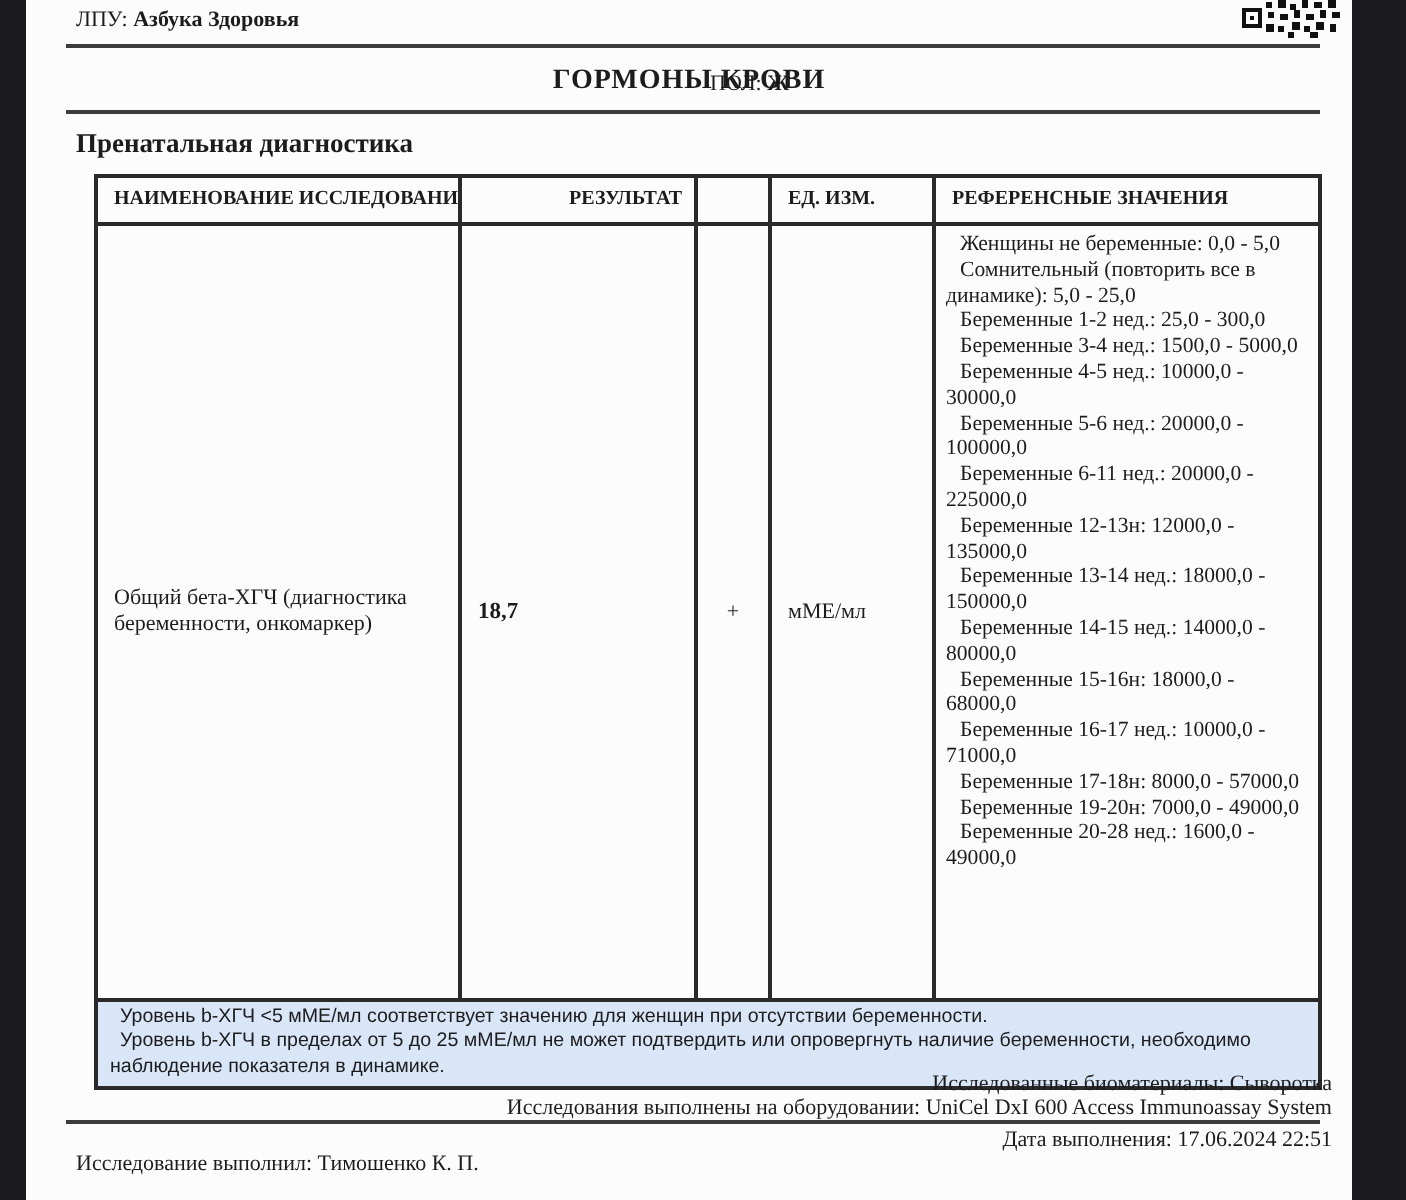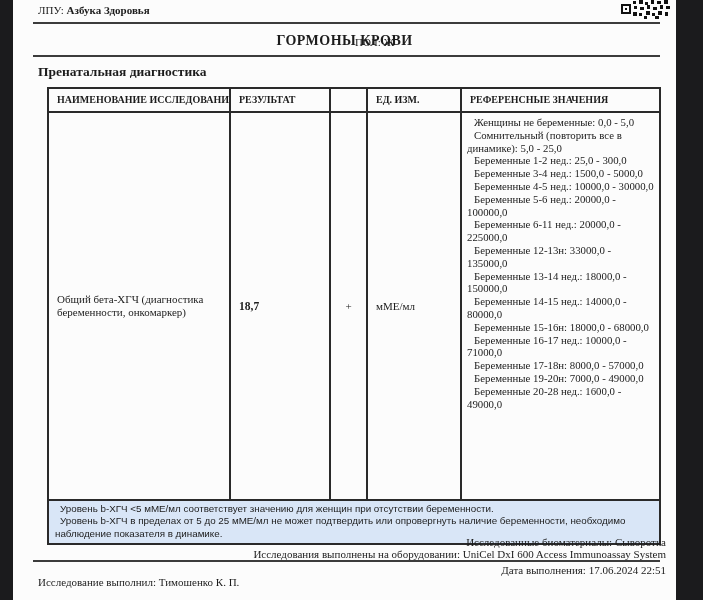--- a/index.html
+++ b/index.html
@@ -30,21 +30,21 @@
   .doc-title { position:absolute; top:33px; left:0; width:100%; text-align:center;
     font-size:14px; font-weight:bold; letter-spacing:0.5px; }
 
   .section-title { position:absolute; top:64px; left:25px; font-size:13.5px; font-weight:bold; }
 
   .tbl { position:absolute; top:87px; left:34px; width:614px; border:2px solid #2a2a2a; background:#fcfcfc; }
   .tr { display:flex; }
   .thead { border-bottom:2px solid #2a2a2a; }
   .cell { border-right:2px solid #2a2a2a; overflow:hidden; }
   .cell:last-child { border-right:none; }
-  .c1 { width:182px; } .c2 { width:100px; } .c3 { width:37px; } .c4 { width:94px; } .c5 { flex:1; }
+  .c1 { width:182px; } .c2 { width:118px;text-align:right; } .c3 { width:37px; } .c4 { width:82px; } .c5 { flex:1; }
   .th { font-weight:bold; font-size:10px; padding:5px 6px 4px 8px; height:22px; white-space:nowrap; }
   .tbody { height:386px; }
   .td-mid { display:flex; align-items:center; padding:4px 6px 4px 8px; font-size:11px; line-height:13px; }
   .td-flag { justify-content:center; padding:4px 2px; }
   .td-result { font-weight:bold; font-size:11.5px; }
   .td-refs { padding:3px 5px 3px 5px; font-size:10.8px; line-height:12.8px; }
   .ref-item { text-indent:7px; }
 
   .note {
     border-top:2px solid #2a2a2a;
@@ -126,21 +126,21 @@
       <div class="cell c3 td-mid td-flag">+</div>
       <div class="cell c4 td-mid">мМЕ/мл</div>
       <div class="cell c5 td-refs">
           <div class="ref-item">Женщины не беременные: 0,0 - 5,0</div>
           <div class="ref-item">Сомнительный (повторить все в динамике): 5,0 - 25,0</div>
           <div class="ref-item">Беременные 1-2 нед.: 25,0 - 300,0</div>
           <div class="ref-item">Беременные 3-4 нед.: 1500,0 - 5000,0</div>
           <div class="ref-item">Беременные 4-5 нед.: 10000,0 - 30000,0</div>
           <div class="ref-item">Беременные 5-6 нед.: 20000,0 - 100000,0</div>
           <div class="ref-item">Беременные 6-11 нед.: 20000,0 - 225000,0</div>
-          <div class="ref-item">Беременные 12-13н: 33000,0 - 135000,0</div>
+          <div class="ref-item">Беременные 12-13н: 12000,0 - 135000,0</div>
           <div class="ref-item">Беременные 13-14 нед.: 18000,0 - 150000,0</div>
           <div class="ref-item">Беременные 14-15 нед.: 14000,0 - 80000,0</div>
           <div class="ref-item">Беременные 15-16н: 18000,0 - 68000,0</div>
           <div class="ref-item">Беременные 16-17 нед.: 10000,0 - 71000,0</div>
           <div class="ref-item">Беременные 17-18н: 8000,0 - 57000,0</div>
           <div class="ref-item">Беременные 19-20н: 7000,0 - 49000,0</div>
           <div class="ref-item">Беременные 20-28 нед.: 1600,0 - 49000,0</div>
         </div>
     </div>
     <div class="note">

